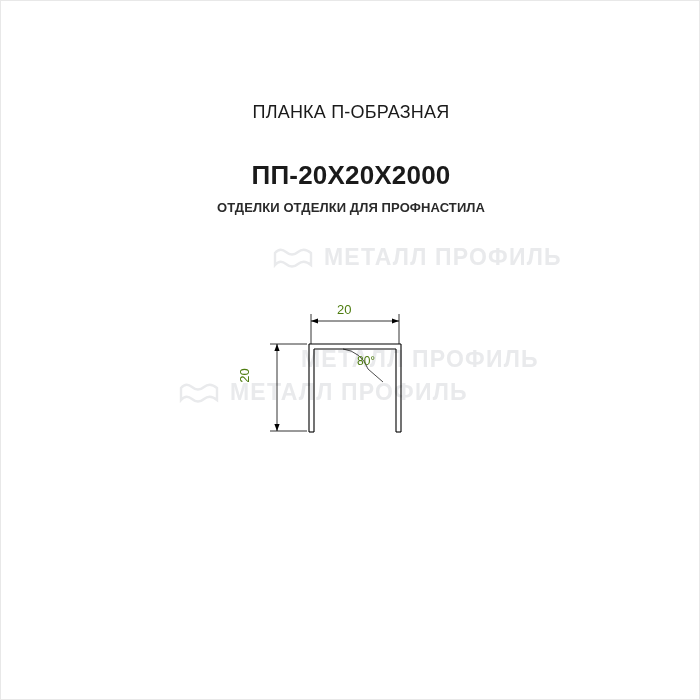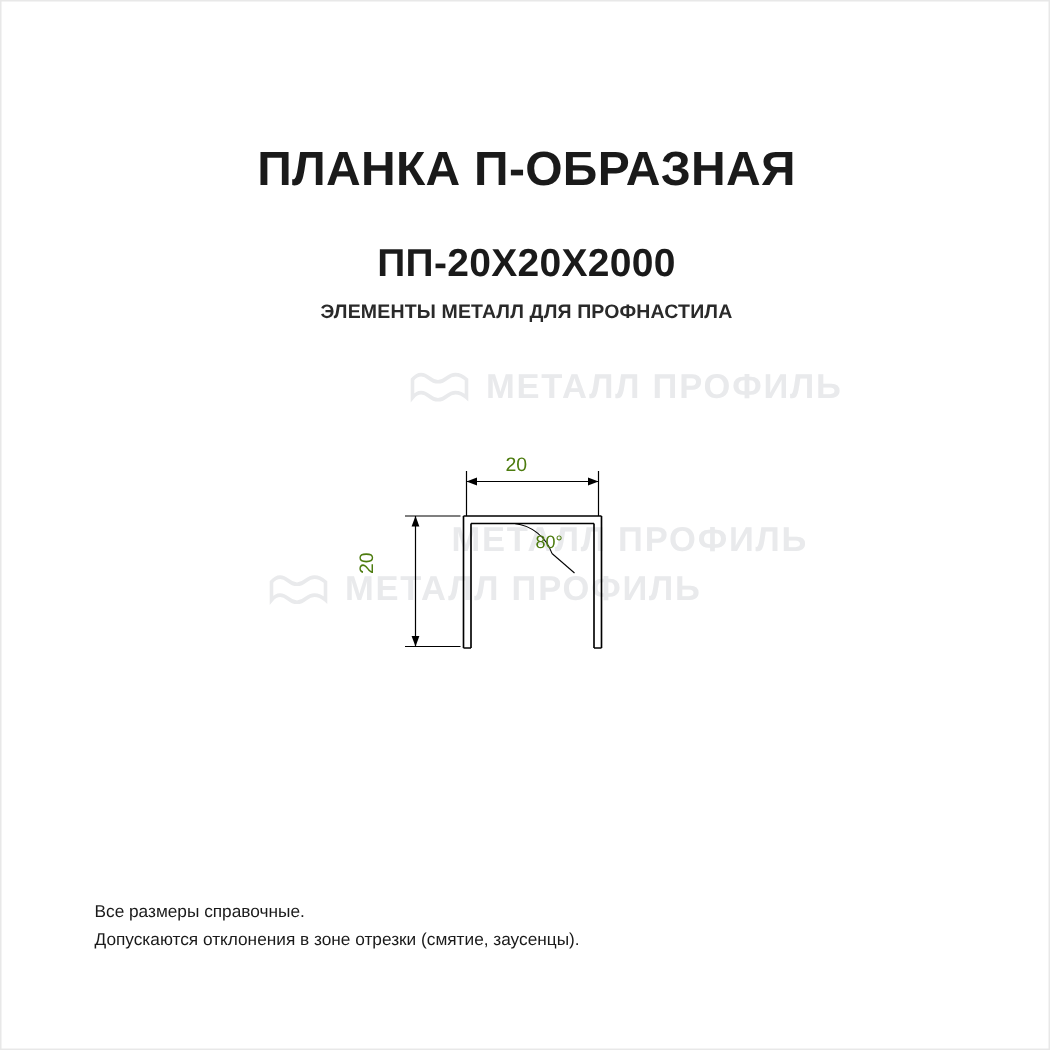--- a/index.html
+++ b/index.html
@@ -26,22 +26,22 @@
 
   
   .header {
     position: absolute;
     left: 0;
     top: 96px;
     width: 700px;
     text-align: center;
   }
   .title-line1 {
-    font-size: 32px;
-    font-weight: bold;
+    font-size: 18px;
+    font-weight: normal;
     letter-spacing: 0.2px;
     line-height: 30px;
   }
   .title-line2 {
     font-size: 26px;
     font-weight: bold;
     letter-spacing: 0.2px;
     line-height: 32px;
     margin-top: 32px;
   }
@@ -104,21 +104,21 @@
   }
 </style>
 </head>
 <body>
 
 <div class="page">
 
   <div class="header">
     <div class="title-line1">ПЛАНКА П-ОБРАЗНАЯ</div>
     <div class="title-line2">ПП-20Х20Х2000</div>
-    <div class="subtitle">ЭЛЕМЕНТЫ МЕТАЛЛ ДЛЯ ПРОФНАСТИЛА</div>
+    <div class="subtitle">ОТДЕЛКИ ОТДЕЛКИ ДЛЯ ПРОФНАСТИЛА</div>
   </div>
 
   <div class="wm wm-1">
     <span class="wm-logo">
       <svg viewBox="0 0 42 26" width="42" height="26" aria-hidden="true">
         <path d="M2 20 L2 8 Q7 2 13 7 Q19 12 25 7 Q31 2 38 8 L38 20 Q31 14 25 19 Q19 24 13 19 Q7 14 2 20 Z" fill="none" stroke="#e9eaec" stroke-width="2.4"></path>
       </svg>
     </span>
     <span>МЕТАЛЛ ПРОФИЛЬ</span>
   </div>
@@ -170,18 +170,14 @@
         <path d="M112 53 A 30 30 0 0 1 137 73"></path>
         <line x1="137" y1="73" x2="152" y2="86"></line>
       </g>
     </svg>
 
     <div class="dim-label label-top">20</div>
     <div class="dim-label label-left">20</div>
     <div class="dim-label label-angle">80°</div>
   </div>
 
-  <div class="footer">
-    <div>Все размеры справочные.</div>
-    <div>Допускаются отклонения в зоне отрезки (смятие, заусенцы).</div>
-  </div>
 
 </div>
 
 </body></html>

